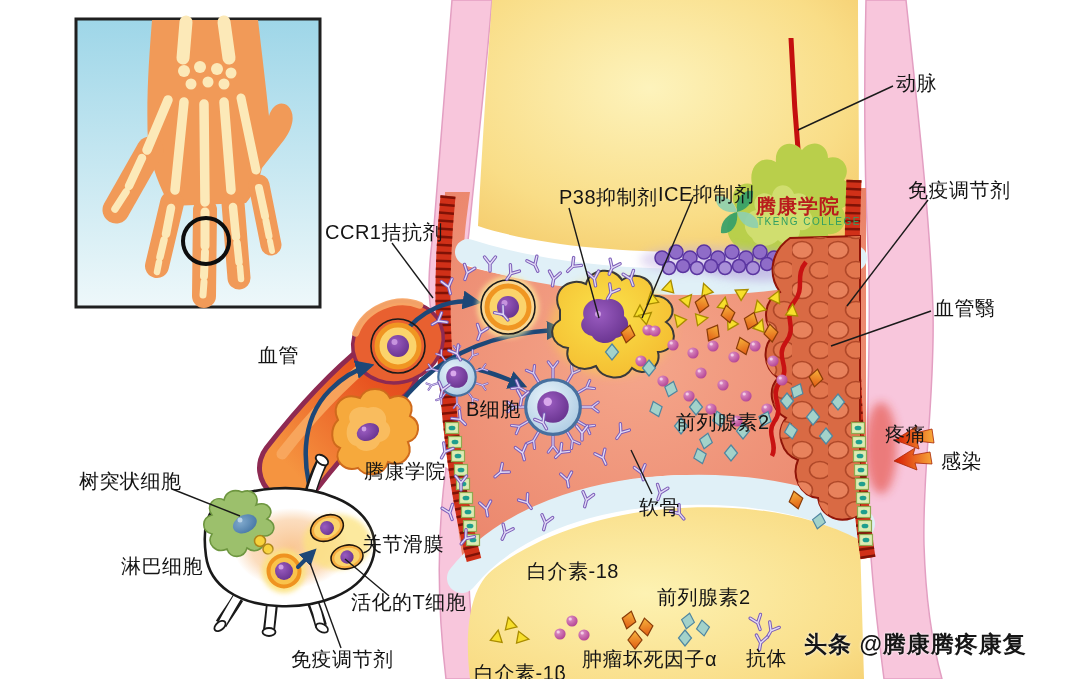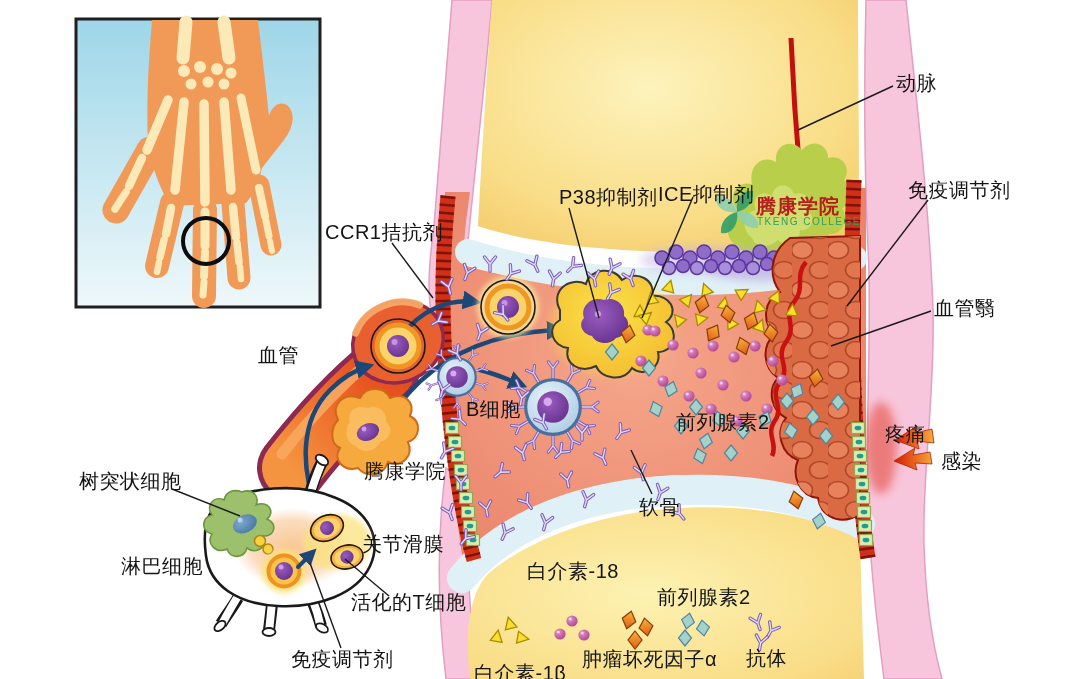--- a/index.html
+++ b/index.html
@@ -533,14 +533,15 @@
 
 <div class="lbl" style="left:527px;top:560px">白介素-18</div>
 <div class="lbl" style="left:657px;top:586px">前列腺素2</div>
 <div class="lbl" style="left:474px;top:662px">白介素-1β</div>
 <div class="lbl" style="left:582px;top:648px">肿瘤坏死因子α</div>
 <div class="lbl" style="left:746px;top:647px">抗体</div>
 
 <div class="lbl-logo-cn" style="left:756px;top:193px">腾康学院</div>
 <div class="lbl-logo-en" style="left:757px;top:216px">TKENG COLLEGE</div>
 
+<div class="lbl-watermark" style="left:804px;top:629px">头条 @腾康腾疼康复</div>
 
 </div>
 
 </body></html>

